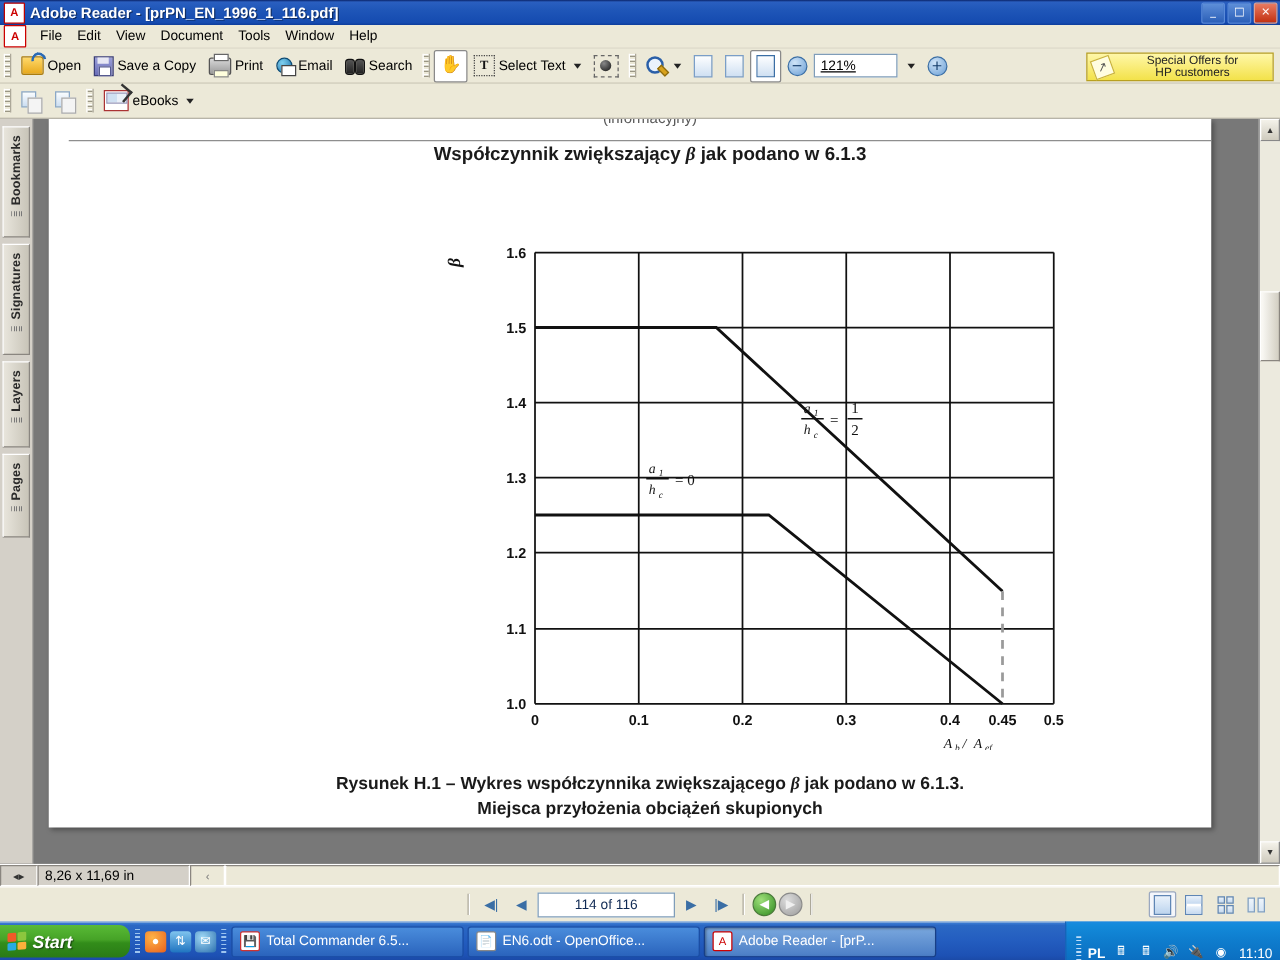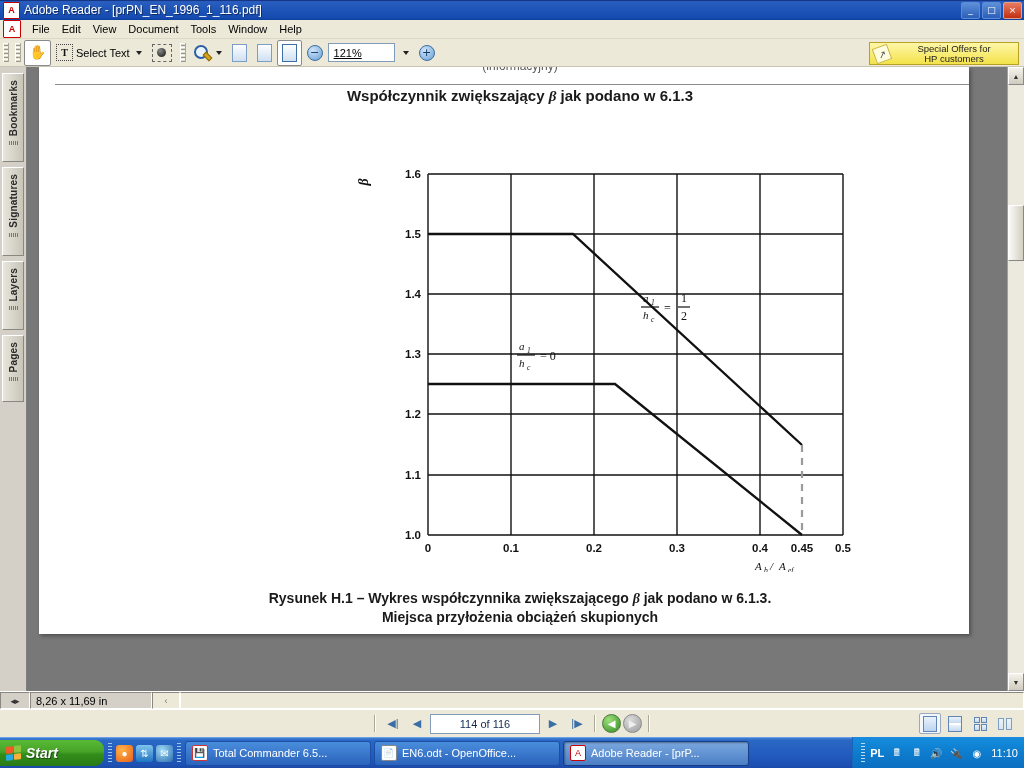--- a/index.html
+++ b/index.html
@@ -19,21 +19,21 @@
     display:flex;align-items:center;color:#fff;
     padding:0 2px 0 3px;
   }
   .titlebar .tb-icon{
     width:15px;height:15px;flex:0 0 15px;margin-right:4px;
     background:#fff;border:1px solid #b00;border-radius:1px;
     display:flex;align-items:center;justify-content:center;
     font-size:9px;font-weight:bold;color:#c00;line-height:1;
   }
   .titlebar .tb-title{
-    flex:1 1 auto;font-size:12px;font-weight:normal;
+    flex:1 1 auto;font-size:12px;font-weight:bold;
     text-shadow:1px 1px 0 rgba(0,0,0,.45);white-space:nowrap;overflow:hidden;
   }
   .tb-buttons{display:flex;gap:2px;}
   .tb-btn{
     width:17px;height:15px;border:1px solid #5a8ad8;border-radius:2px;
     background:linear-gradient(to bottom,#5e8fd8,#2b5fb8);
     display:flex;align-items:center;justify-content:center;
     font-size:9px;color:#fff;line-height:1;font-family:"DejaVu Sans",sans-serif;
   }
   .tb-btn.close{background:linear-gradient(to bottom,#e87b62,#c23010);border-color:#e0a090;}
@@ -258,21 +258,21 @@
     height:23px;min-width:0;flex:0 1 172px;display:flex;align-items:center;gap:5px;padding:0 6px;
     background:linear-gradient(to bottom,#4a8ddc,#2a63bc);border:1px solid #1b4ea4;border-radius:3px;
     color:#fff;font-size:11px;white-space:nowrap;overflow:hidden;text-overflow:ellipsis;
   }
   .task.active{background:linear-gradient(to bottom,#7aa8de,#4b7ec6);
     border-color:#183f86;box-shadow:inset 1px 1px 2px rgba(0,0,0,.35);}
   .task .tico{width:14px;height:14px;flex:0 0 14px;display:flex;align-items:center;justify-content:center;
     font-size:9px;border-radius:2px;}
   .task .tlabel{overflow:hidden;text-overflow:ellipsis;white-space:nowrap;}
   .tray{
-    display:flex;align-items:center;gap:5px;height:32px;padding:0 6px 0 8px;
+    display:flex;align-items:flex-end;gap:5px;height:32px;padding:0 6px 0 8px;
     background:linear-gradient(to bottom,#1c8ae0 0%,#138ada 10%,#0e7ccd 50%,#0b6ec0 100%);
     border-left:1px solid #1565b8;
   }
   .tray .tgrip{width:4px;height:20px;background:repeating-linear-gradient(to bottom,#bcdcf8 0 1px,transparent 1px 3px);}
   .tray .lang{font-size:11px;color:#fff;font-weight:bold;}
   .tray .tricon{width:15px;height:15px;display:flex;align-items:center;justify-content:center;
     font-size:10px;color:#fff;}
   .tray .clock{font-size:11px;color:#fff;margin-left:2px;}
 
   
@@ -302,20 +302,42 @@
     <div class="menu-item">Edit</div>
     <div class="menu-item">View</div>
     <div class="menu-item">Document</div>
     <div class="menu-item">Tools</div>
     <div class="menu-item">Window</div>
     <div class="menu-item">Help</div>
   </div>
 
   <div class="toolbar">
     <div class="grip"></div>
+    <div class="tb-group">
+      <div class="tb-item">
+        <span class="ico ico-folder"></span>
+        <span class="lbl">Open</span>
+      </div>
+      <div class="tb-item">
+        <span class="ico ico-save"></span>
+        <span class="lbl">Save a Copy</span>
+      </div>
+      <div class="tb-item">
+        <span class="ico ico-print"></span>
+        <span class="lbl">Print</span>
+      </div>
+      <div class="tb-item">
+        <span class="ico ico-email"></span>
+        <span class="lbl">Email</span>
+      </div>
+      <div class="tb-item">
+        <span class="ico ico-search"></span>
+        <span class="lbl">Search</span>
+      </div>
+    </div>
 
     <div class="grip"></div>
     <div class="tb-group">
       <div class="tb-item pressed">
         <span class="ico ico-hand">✋</span>
       </div>
       <div class="tb-item">
         <span class="ico ico-selecttext">T</span>
         <span class="lbl">Select Text</span>
         <span class="caret"></span>
@@ -354,20 +376,39 @@
 
     <div class="hp-ad">
       <span class="arrow">↗</span>
       <span class="hp-text">
         <span>Special Offers for</span><br>
         <span>HP customers</span>
       </span>
     </div>
   </div>
 
+  <div class="toolbar">
+    <div class="grip"></div>
+    <div class="tb-group">
+      <div class="tb-item">
+        <span class="ico ico-pagein"></span>
+      </div>
+      <div class="tb-item">
+        <span class="ico ico-pageout"></span>
+      </div>
+    </div>
+    <div class="grip"></div>
+    <div class="tb-group">
+      <div class="tb-item">
+        <span class="ico ico-ebooks"></span>
+        <span class="lbl">eBooks</span>
+        <span class="caret"></span>
+      </div>
+    </div>
+  </div>
 
   <div class="bodyarea">
 
     <div class="navpane">
       <div class="navtab" style="height:78px">
         <span class="vtext">Bookmarks</span>
         <span class="dots"></span>
       </div>
       <div class="navtab" style="height:78px">
         <span class="vtext">Signatures</span>

